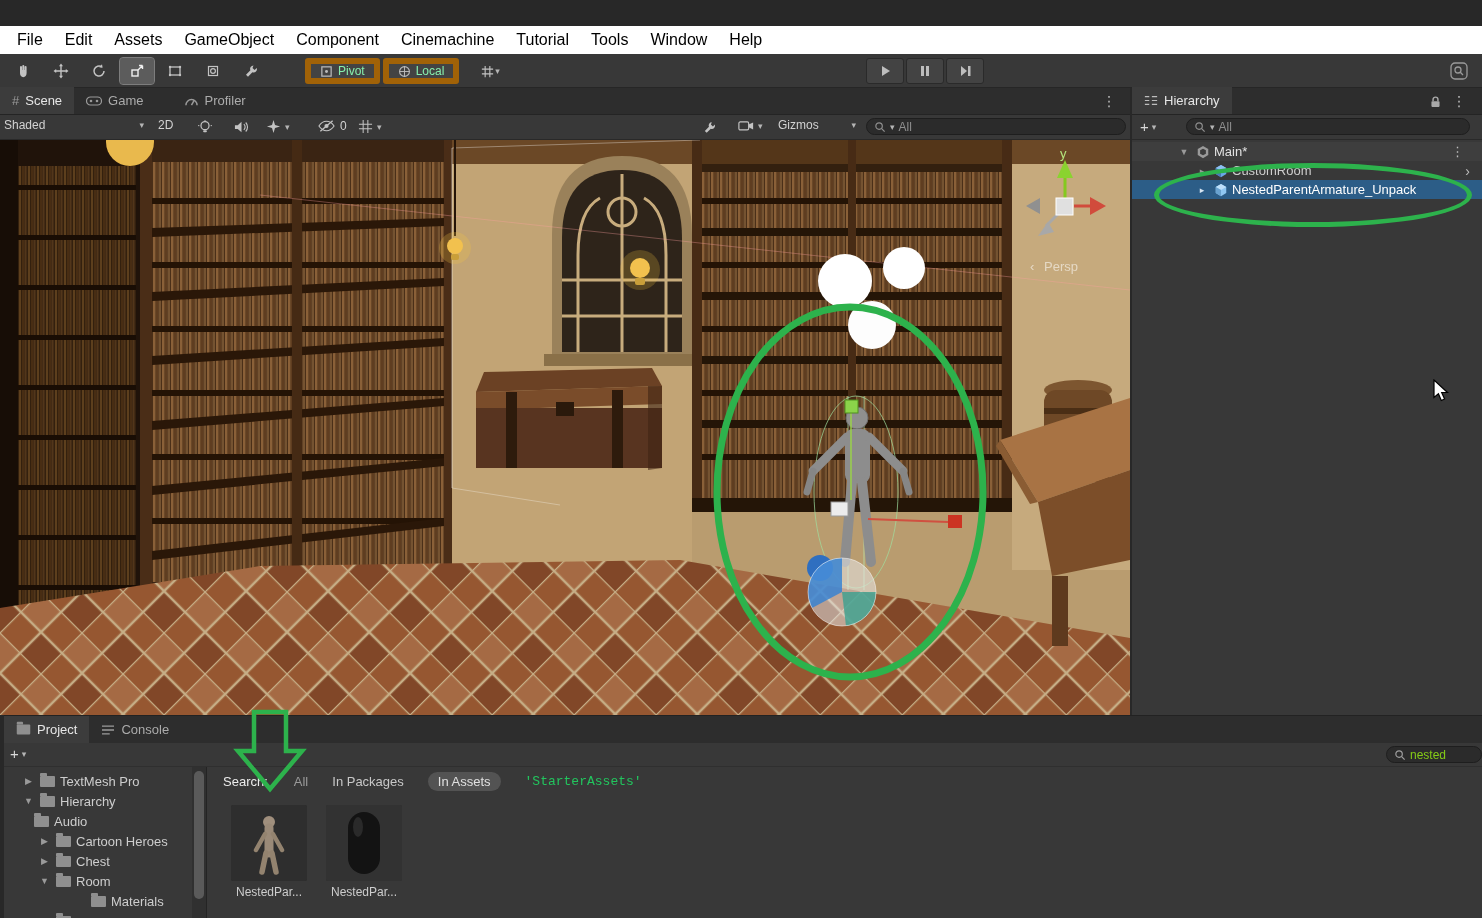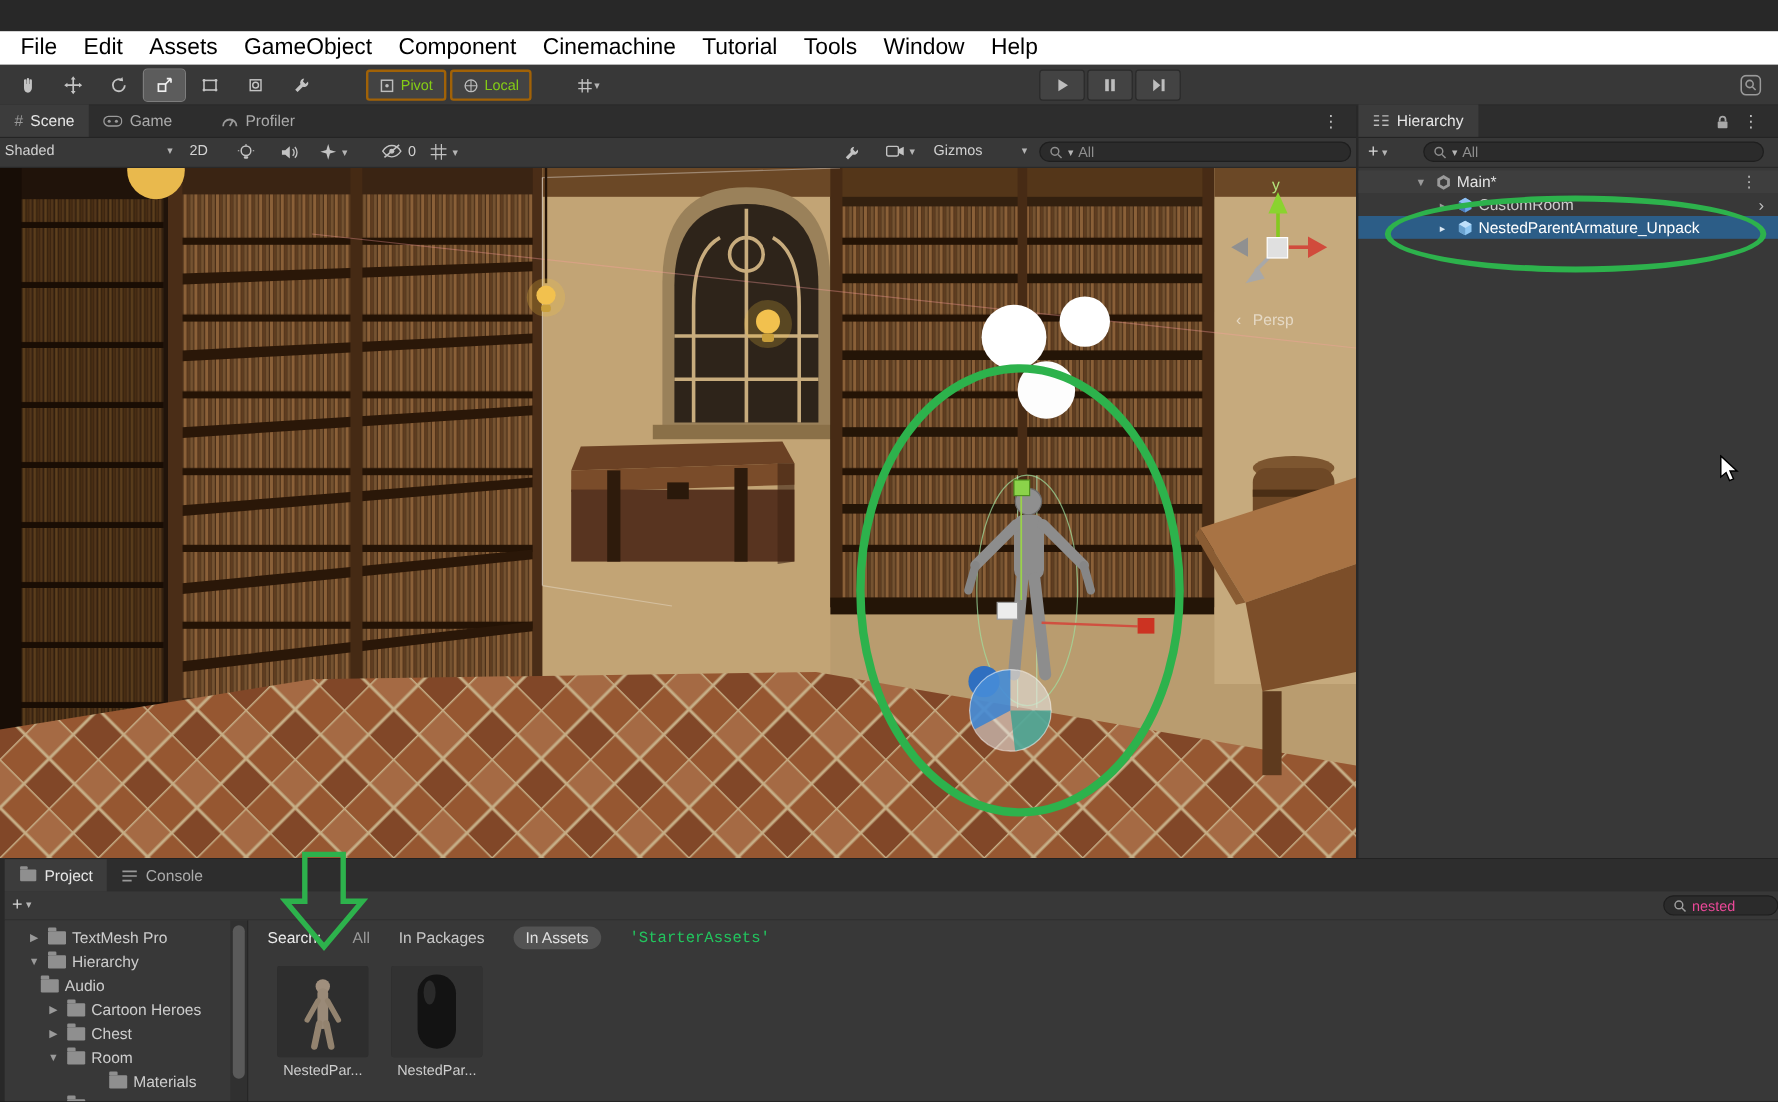--- a/index.html
+++ b/index.html
@@ -5,30 +5,30 @@
   html,body{margin:0;padding:0;background:#1c1c1c;}
   .app{position:relative;width:1482px;height:918px;background:#282828;overflow:hidden;
        font-family:"Liberation Sans",sans-serif;-webkit-font-smoothing:antialiased;color:#cfcfcf;}
   .app *{box-sizing:border-box;}
   button{border:none;background:transparent;padding:0;margin:0;font:inherit;color:inherit;}
 
   
   .titlebar{position:absolute;top:0;left:0;width:100%;height:26px;background:#ffffff;color:#111;
             display:flex;align-items:center;gap:7px;padding-left:5px;font-size:13px;}
   .menubar{position:absolute;top:26px;left:0;width:100%;height:28px;background:#ffffff;color:#000;
-           display:flex;align-items:flex-start;font-size:19px;padding-left:6px;}
+           display:flex;align-items:flex-start;font-size:16px;padding-left:6px;}
   .menubar .mi{padding:0 11px;height:100%;display:flex;align-items:center;cursor:default;}
 
   
   .maintb{position:absolute;top:54px;left:0;width:100%;height:34px;background:#383838;border-bottom:1px solid #262626;}
   .tools{position:absolute;left:6px;top:4px;display:flex;gap:4px;}
   .tbtn{width:34px;height:26px;display:flex;align-items:center;justify-content:center;border-radius:3px;}
   .tbtn.sel{background:#5c5c5c;outline:1px solid #7d7d7d;}
   .togglebtn{height:26px;display:flex;align-items:center;gap:5px;padding:0 9px;background:#434343;
-             border:2px solid #a16207;border-radius:3px;font-size:12px;color:#84cc16;}
+             border:6px solid #a16207;border-radius:3px;font-size:12px;color:#86efac;}
   .playgrp{position:absolute;left:866px;top:4px;display:flex;gap:2px;}
   .pbtn{width:38px;height:26px;background:#434343;border:1px solid #2a2a2a;border-radius:3px;
         display:flex;align-items:center;justify-content:center;}
 
   
   .tabstrip{position:absolute;height:27px;background:#2d2d2d;border-bottom:1px solid #242424;display:flex;align-items:flex-end;}
   .tab{height:27px;display:flex;align-items:center;gap:6px;padding:0 12px;font-size:13px;color:#ababab;}
   .tab.active{background:#3c3c3c;color:#e6e6e6;}
   .kebab{position:absolute;top:5px;font-size:14px;color:#bdbdbd;}
 
@@ -515,21 +515,21 @@
           </svg>
         <span>Console</span>
       </div>
     </div>
 
     <div class="btoolbar">
       <div style="position:absolute;left:6px;top:2px;display:flex;align-items:center;gap:3px;">
         <span style="font-size:15px;color:#d8d8d8;">+</span>
         <span class="ddarrow">▾</span>
       </div>
-      <div class="field" style="position:absolute;right:4px;top:3px;width:96px;color:#ec4899;">
+      <div class="field" style="position:absolute;right:4px;top:3px;width:96px;color:#84cc16;">
         <svg width="12" height="12" viewBox="0 0 13 13">
             <circle cx="5.5" cy="5.5" r="3.5" stroke="#9f9f9f" fill="none" stroke-width="1.3"></circle>
             <path d="M8.3 8.3 11.5 11.5" stroke="#9f9f9f" stroke-width="1.3"></path>
           </svg>
         <span>nested</span>
       </div>
     </div>
 
     <div class="tree">
       <div class="trow" style="padding-left:18px;">

